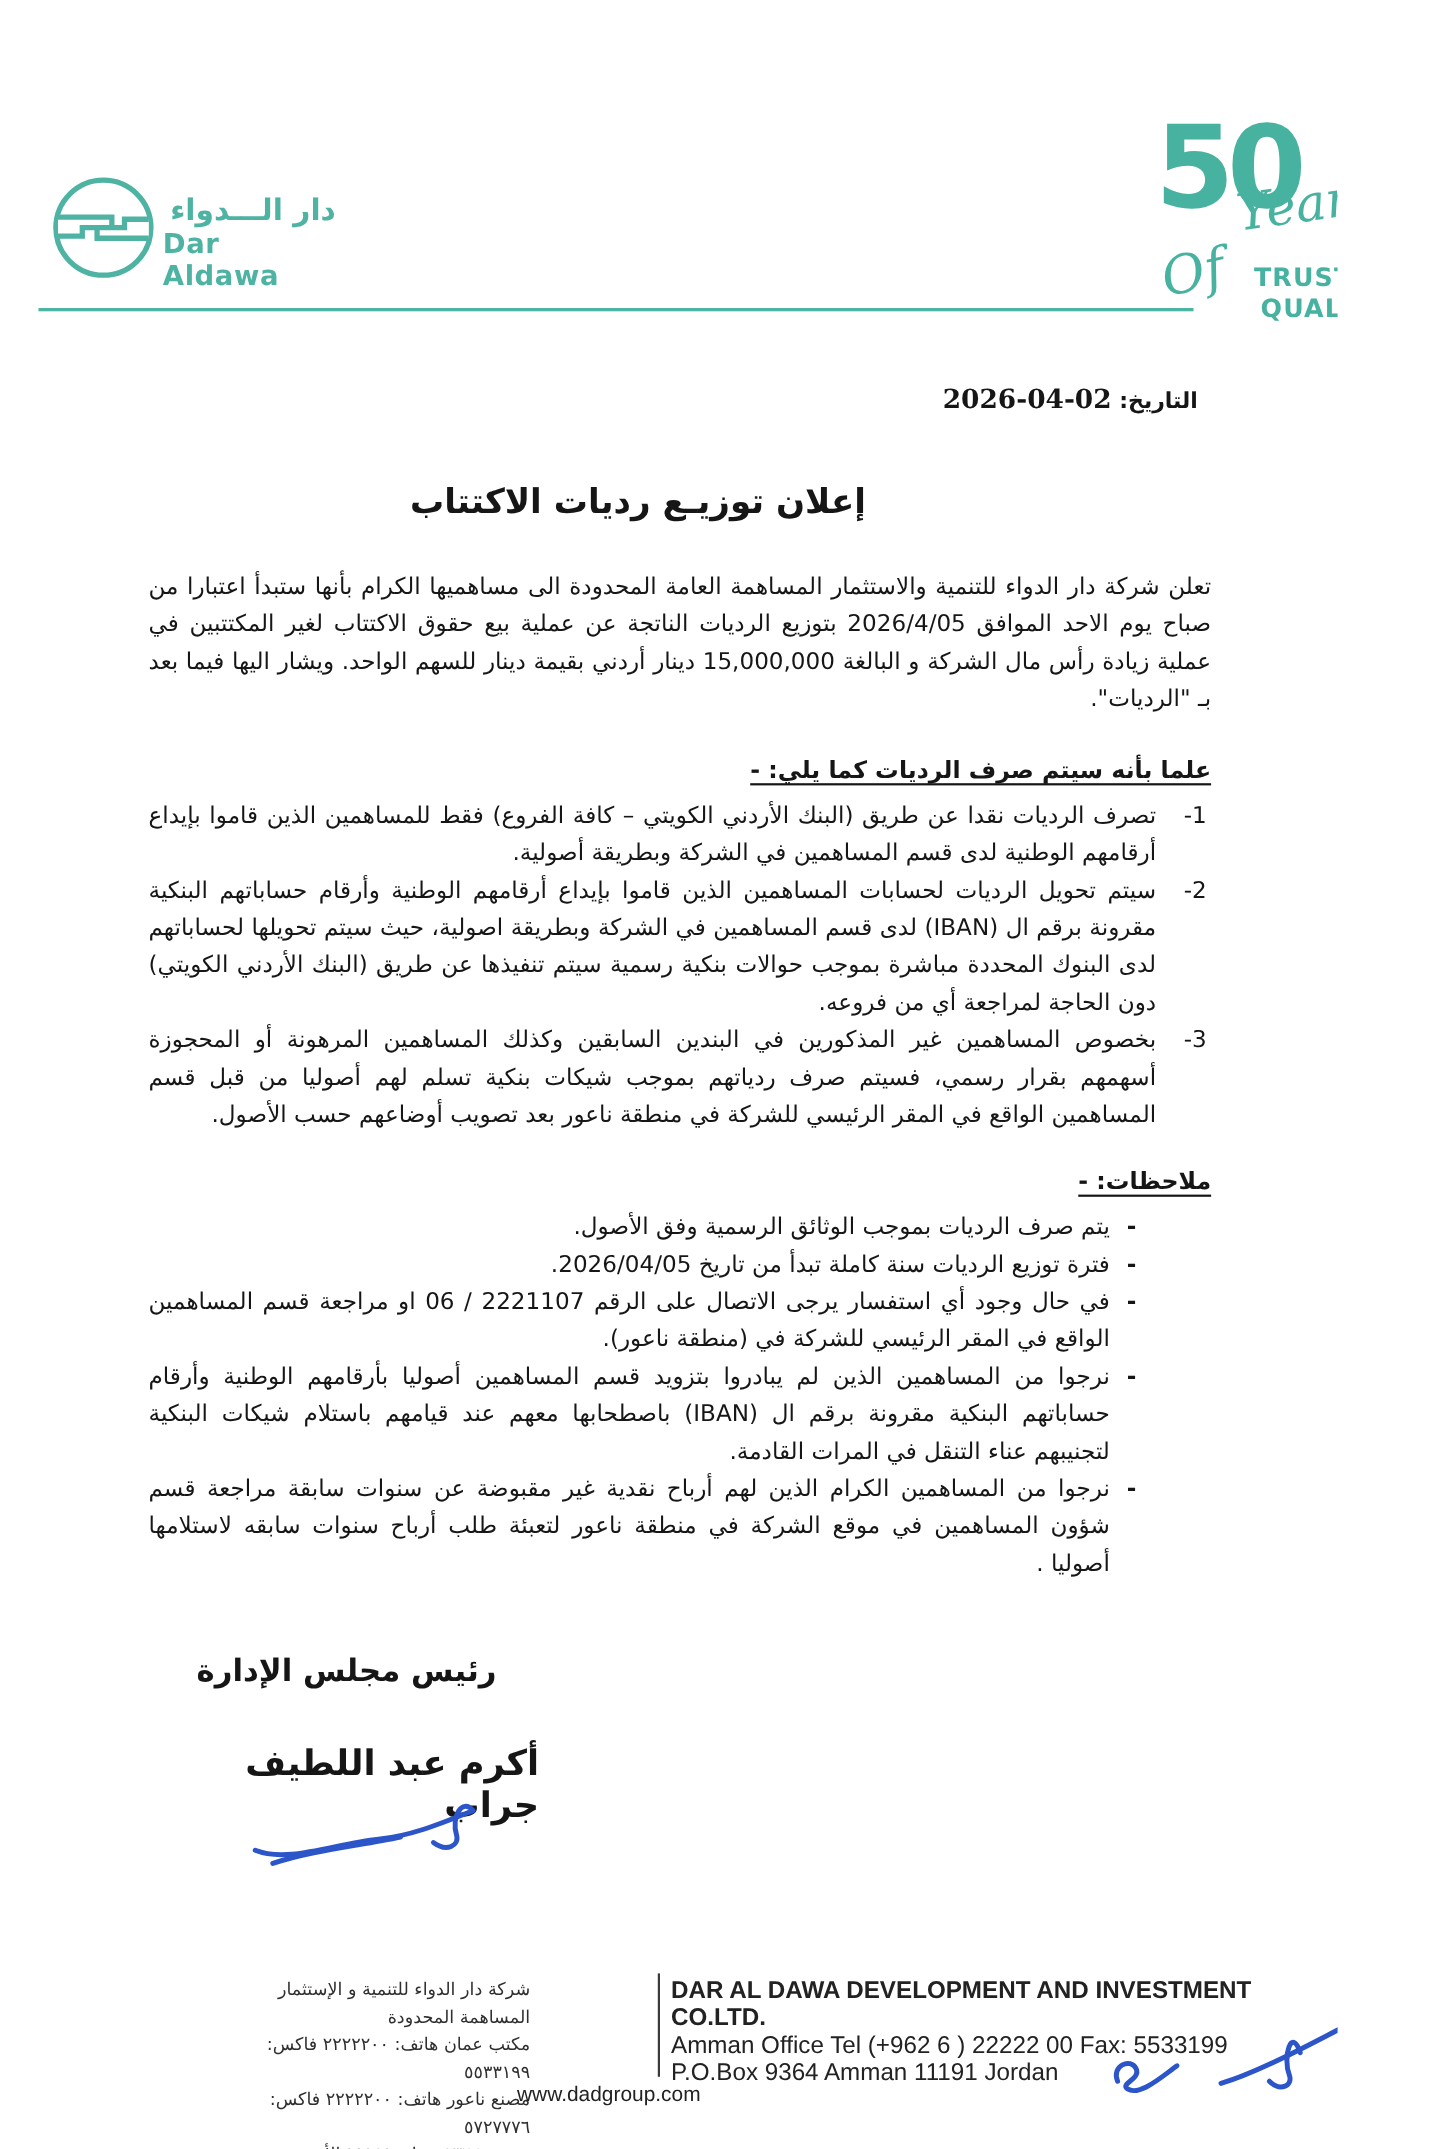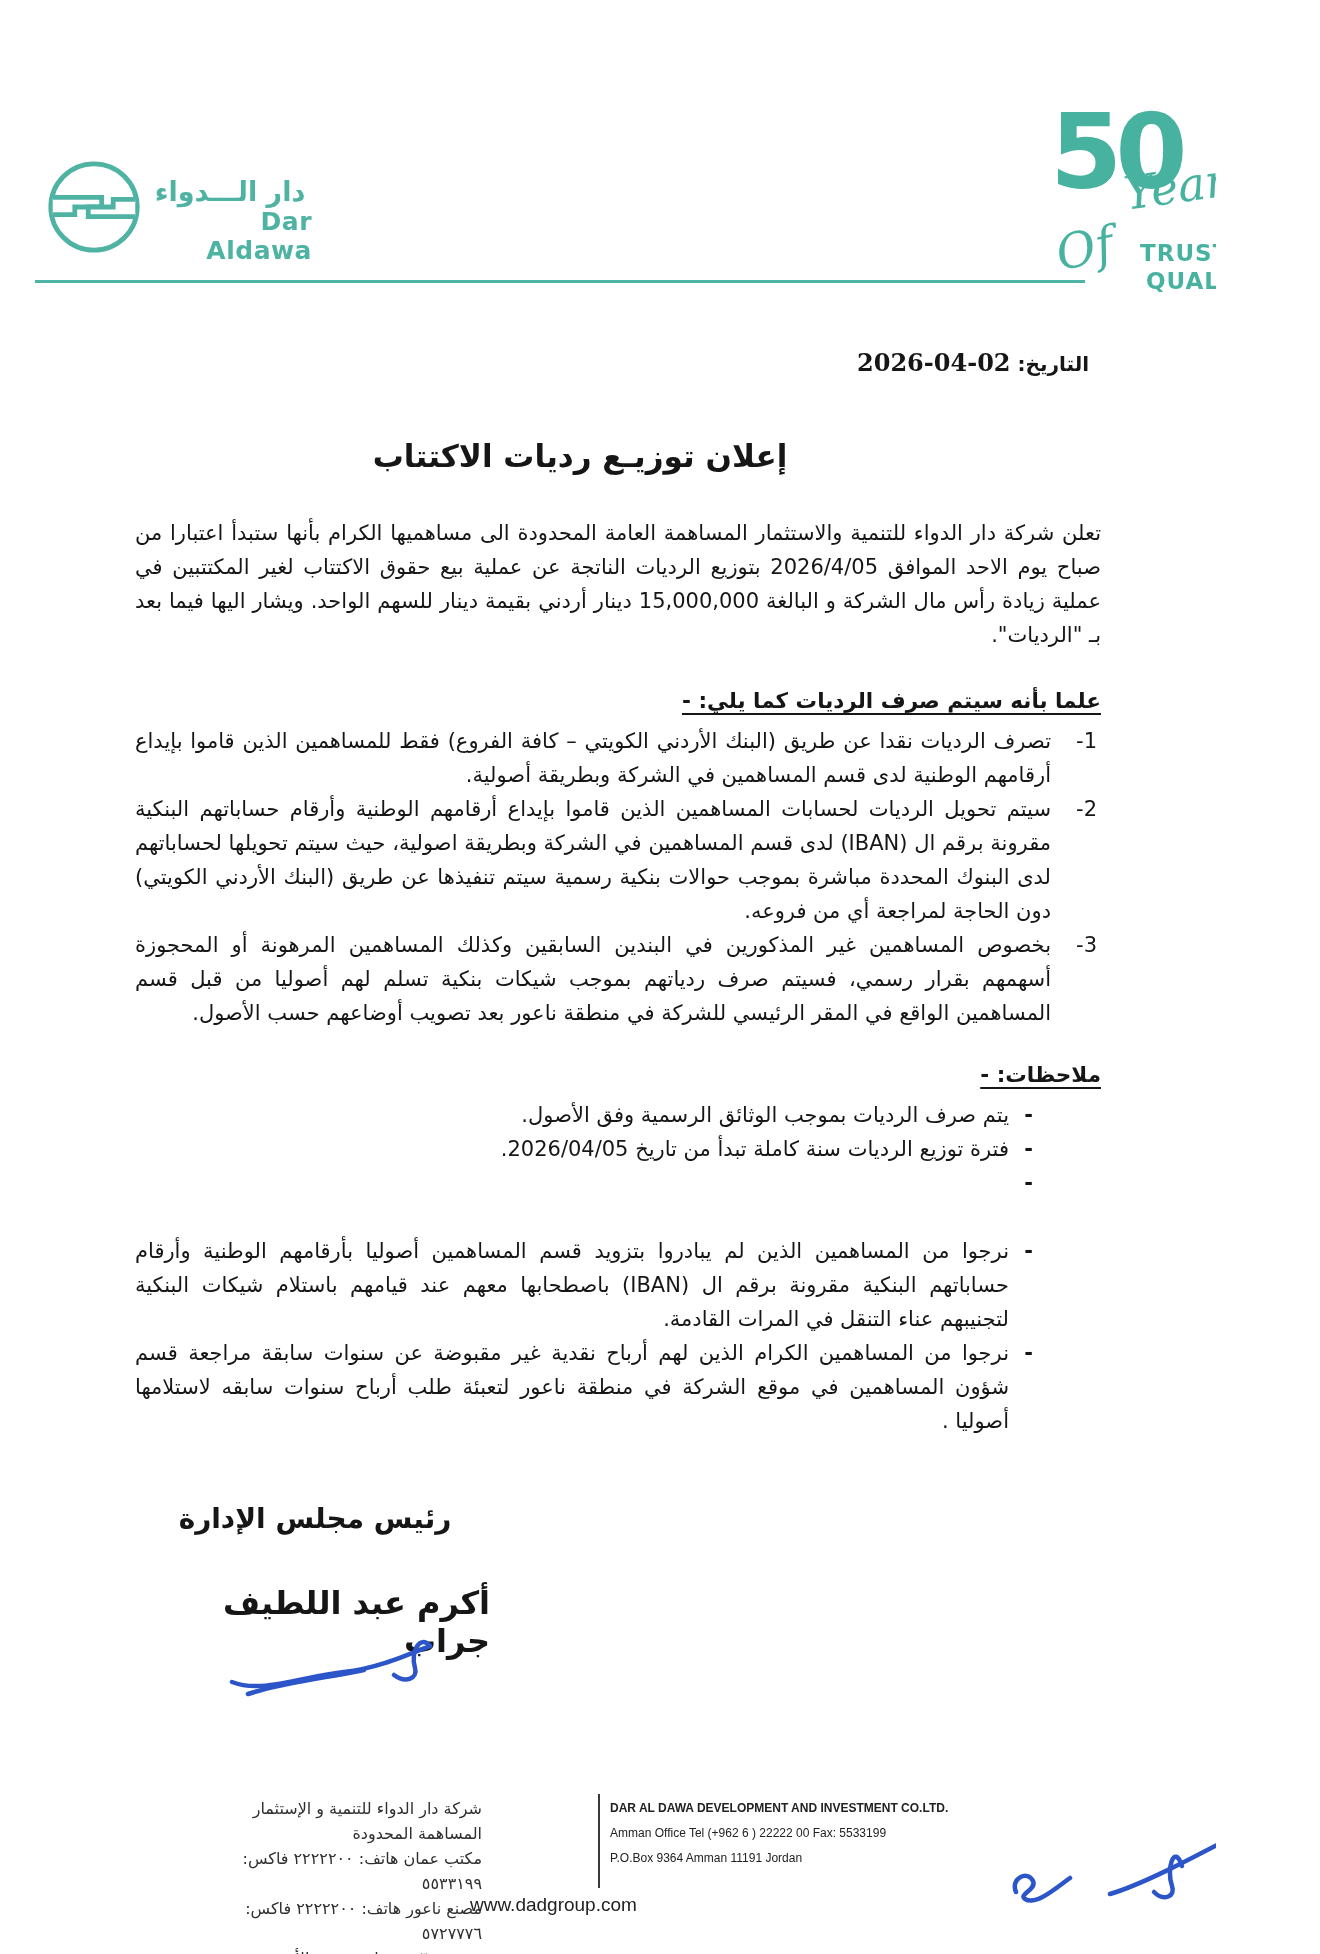--- a/index.html
+++ b/index.html
@@ -4,21 +4,21 @@
 <style>
   html,body{margin:0;padding:0;background:#ffffff;}
   .page{position:relative;width:1216px;height:1954px;background:#ffffff;overflow:hidden;
         font-family:"DejaVu Sans",sans-serif;color:#161616;}
 
   
   .logo-mark{position:absolute;left:46px;top:158px;width:96px;height:98px;}
   .logo-ar{position:absolute;left:148px;top:176px;width:164px;font-size:27px;font-weight:bold;
            color:#4fb3a3;text-align:center;direction:rtl;letter-spacing:1px;}
   .logo-en{position:absolute;left:148px;top:207px;width:164px;font-size:25px;font-weight:bold;
-           color:#4fb3a3;text-align:right;letter-spacing:.5px;}
+           color:#4fb3a3;text-align:left;letter-spacing:.5px;}
   .anniv-50{position:absolute;left:1050px;top:100px;font-size:104px;line-height:1;font-weight:bold;
             color:#48b2a0;letter-spacing:-7px;}
   .anniv-years{position:absolute;left:1124px;top:158px;font-size:46px;color:#48b2a0;
                font-family:"DejaVu Serif",serif;font-style:italic;transform:rotate(-8deg);}
   .anniv-dash{position:absolute;left:1238px;top:202px;width:44px;height:3px;background:#48b2a0;}
   .anniv-of{position:absolute;left:1056px;top:220px;font-size:48px;color:#48b2a0;
             font-family:"DejaVu Serif",serif;font-style:italic;transform:rotate(-12deg);}
   .anniv-trusted{position:absolute;left:1140px;top:240px;font-size:23px;font-weight:bold;
                  color:#48b2a0;letter-spacing:1px;}
   .anniv-quality{position:absolute;left:1146px;top:268px;font-size:23px;font-weight:bold;
@@ -48,21 +48,21 @@
   .sig-name{position:absolute;left:140px;top:1584px;width:350px;text-align:right;direction:rtl;
             font-size:32px;font-weight:bold;}
   .sig-ink{position:absolute;left:222px;top:1630px;width:225px;height:78px;}
   .ink{stroke:#2b55c8;stroke-width:4.5;fill:none;stroke-linecap:round;}
 
   
   .footer-ar{position:absolute;right:734px;left:210px;top:1796px;direction:rtl;text-align:right;
              font-size:16px;line-height:25px;color:#2f2f2f;}
   .footer-divider{position:absolute;left:598px;top:1794px;width:2px;height:94px;background:#3a3a3a;}
   .footer-en{position:absolute;left:610px;top:1796px;font-family:"Liberation Sans",sans-serif;
-             font-size:12px;line-height:25px;color:#222222;}
+             font-size:22px;line-height:25px;color:#222222;}
   .footer-en .co-name{font-weight:bold;}
   .footer-web{position:absolute;left:470px;top:1894px;width:260px;text-align:left;
               font-family:"Liberation Sans",sans-serif;font-size:19px;color:#222222;}
   .ink-mark-1{position:absolute;left:1006px;top:1866px;width:72px;height:46px;}
   .ink-mark-2{position:absolute;left:1098px;top:1824px;width:152px;height:82px;}
 </style>
 </head>
 <body>
 
 <div class="page">
@@ -113,20 +113,21 @@
   <div class="flow-rtl note-item" style="top:1098px;">
     <span class="note-marker">-</span>
     <span>يتم صرف الرديات بموجب الوثائق الرسمية وفق الأصول.</span>
   </div>
   <div class="flow-rtl note-item" style="top:1132px;">
     <span class="note-marker">-</span>
     <span>فترة توزيع الرديات سنة كاملة تبدأ من تاريخ 2026/04/05.</span>
   </div>
   <div class="flow-rtl note-item" style="top:1166px;">
     <span class="note-marker">-</span>
+    <span>في حال وجود أي استفسار يرجى الاتصال على الرقم 2221107 / 06 او مراجعة قسم المساهمين الواقع في المقر الرئيسي للشركة في (منطقة ناعور).</span>
   </div>
   <div class="flow-rtl note-item" style="top:1234px;">
     <span class="note-marker">-</span>
     <span>نرجوا من المساهمين الذين لم يبادروا بتزويد قسم المساهمين أصوليا بأرقامهم الوطنية وأرقام حساباتهم البنكية مقرونة برقم ال (IBAN) باصطحابها معهم عند قيامهم باستلام شيكات البنكية لتجنيبهم عناء التنقل في المرات القادمة.</span>
   </div>
   <div class="flow-rtl note-item" style="top:1336px;">
     <span class="note-marker">-</span>
     <span>نرجوا من المساهمين الكرام الذين لهم أرباح نقدية غير مقبوضة عن سنوات سابقة مراجعة قسم شؤون المساهمين في موقع الشركة في منطقة ناعور لتعبئة طلب أرباح سنوات سابقه  لاستلامها أصوليا .</span>
   </div>
 

